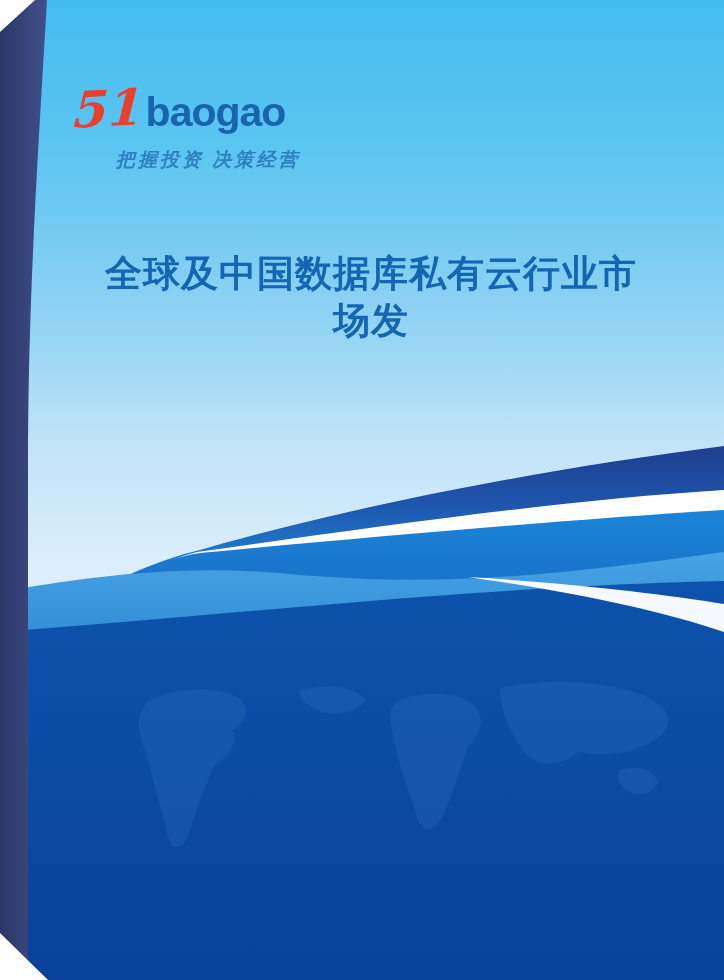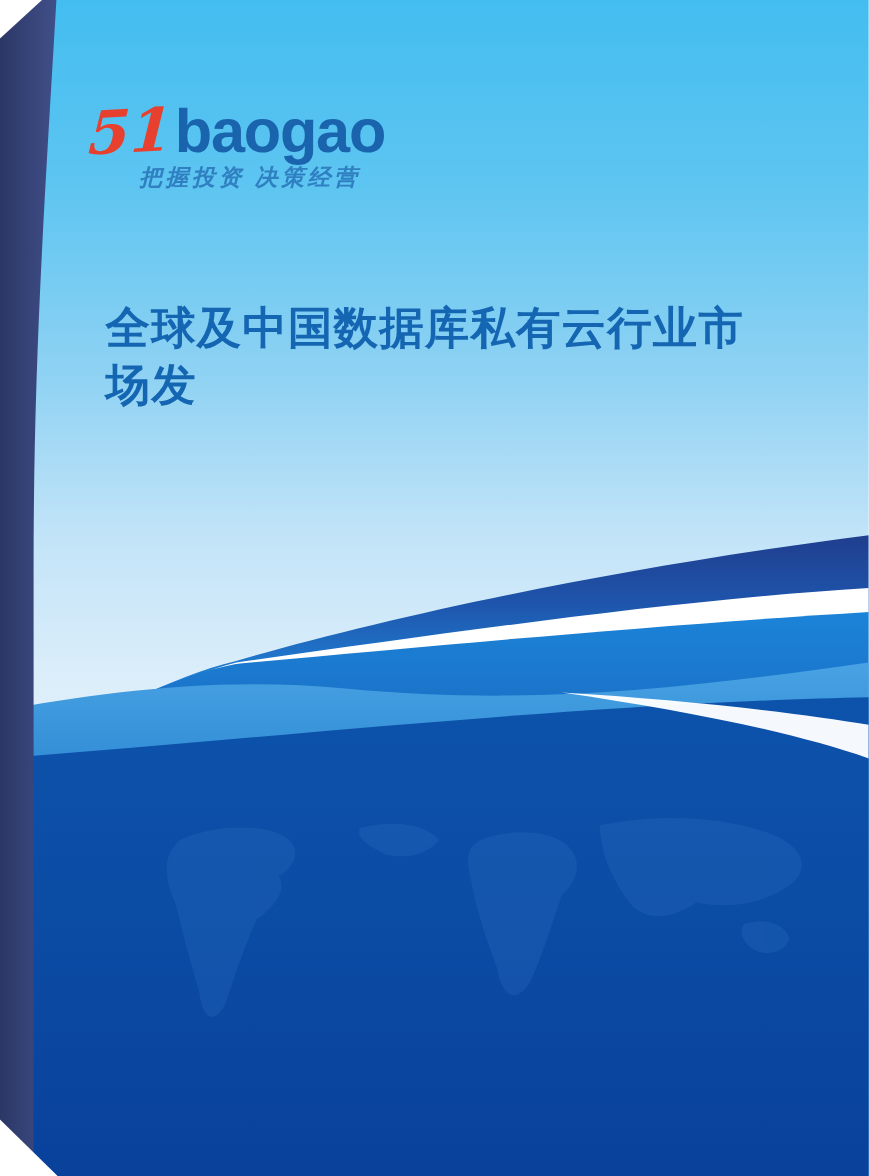--- a/index.html
+++ b/index.html
@@ -17,34 +17,34 @@
   .logo-line{display:flex;align-items:baseline;}
   .brand-51{
     font-family:"DejaVu Serif","Liberation Serif",serif;
     font-style:italic;font-weight:700;font-size:50px;
     color:#e7402e;
     transform:skewX(-6deg) rotate(-3deg);
     display:inline-block;margin-right:2px;
   }
   .brand-baogao{
     font-family:"Liberation Sans","DejaVu Sans",sans-serif;
-    font-weight:700;font-size:51px;letter-spacing:-1px;
+    font-weight:700;font-size:41px;letter-spacing:-1px;
     color:#1a63ad;
   }
   .tagline{
-    margin-top:4px;margin-left:42px;
+    margin-top:16px;margin-left:42px;
     font-size:19px;font-weight:700;font-style:italic;
     letter-spacing:3px;color:#2f7fc1;
   }
   .title-block{
     position:absolute;left:88px;top:250px;width:566px;
     color:#1566b2;font-weight:700;font-size:37px;
     line-height:47px;letter-spacing:1px;
   }
-  .title-line{display:block;}
+  .title-line{display:block;text-align:center;}
 </style>
 </head>
 <body>
 
 <div class="page">
 
   <svg class="decor" width="724" height="980" viewBox="0 0 724 980" xmlns="http://www.w3.org/2000/svg">
     <defs>
       <linearGradient id="gNavyBand" x1="0" y1="446" x2="0" y2="560" gradientUnits="userSpaceOnUse">
         <stop offset="0" stop-color="#203e8e"></stop>

